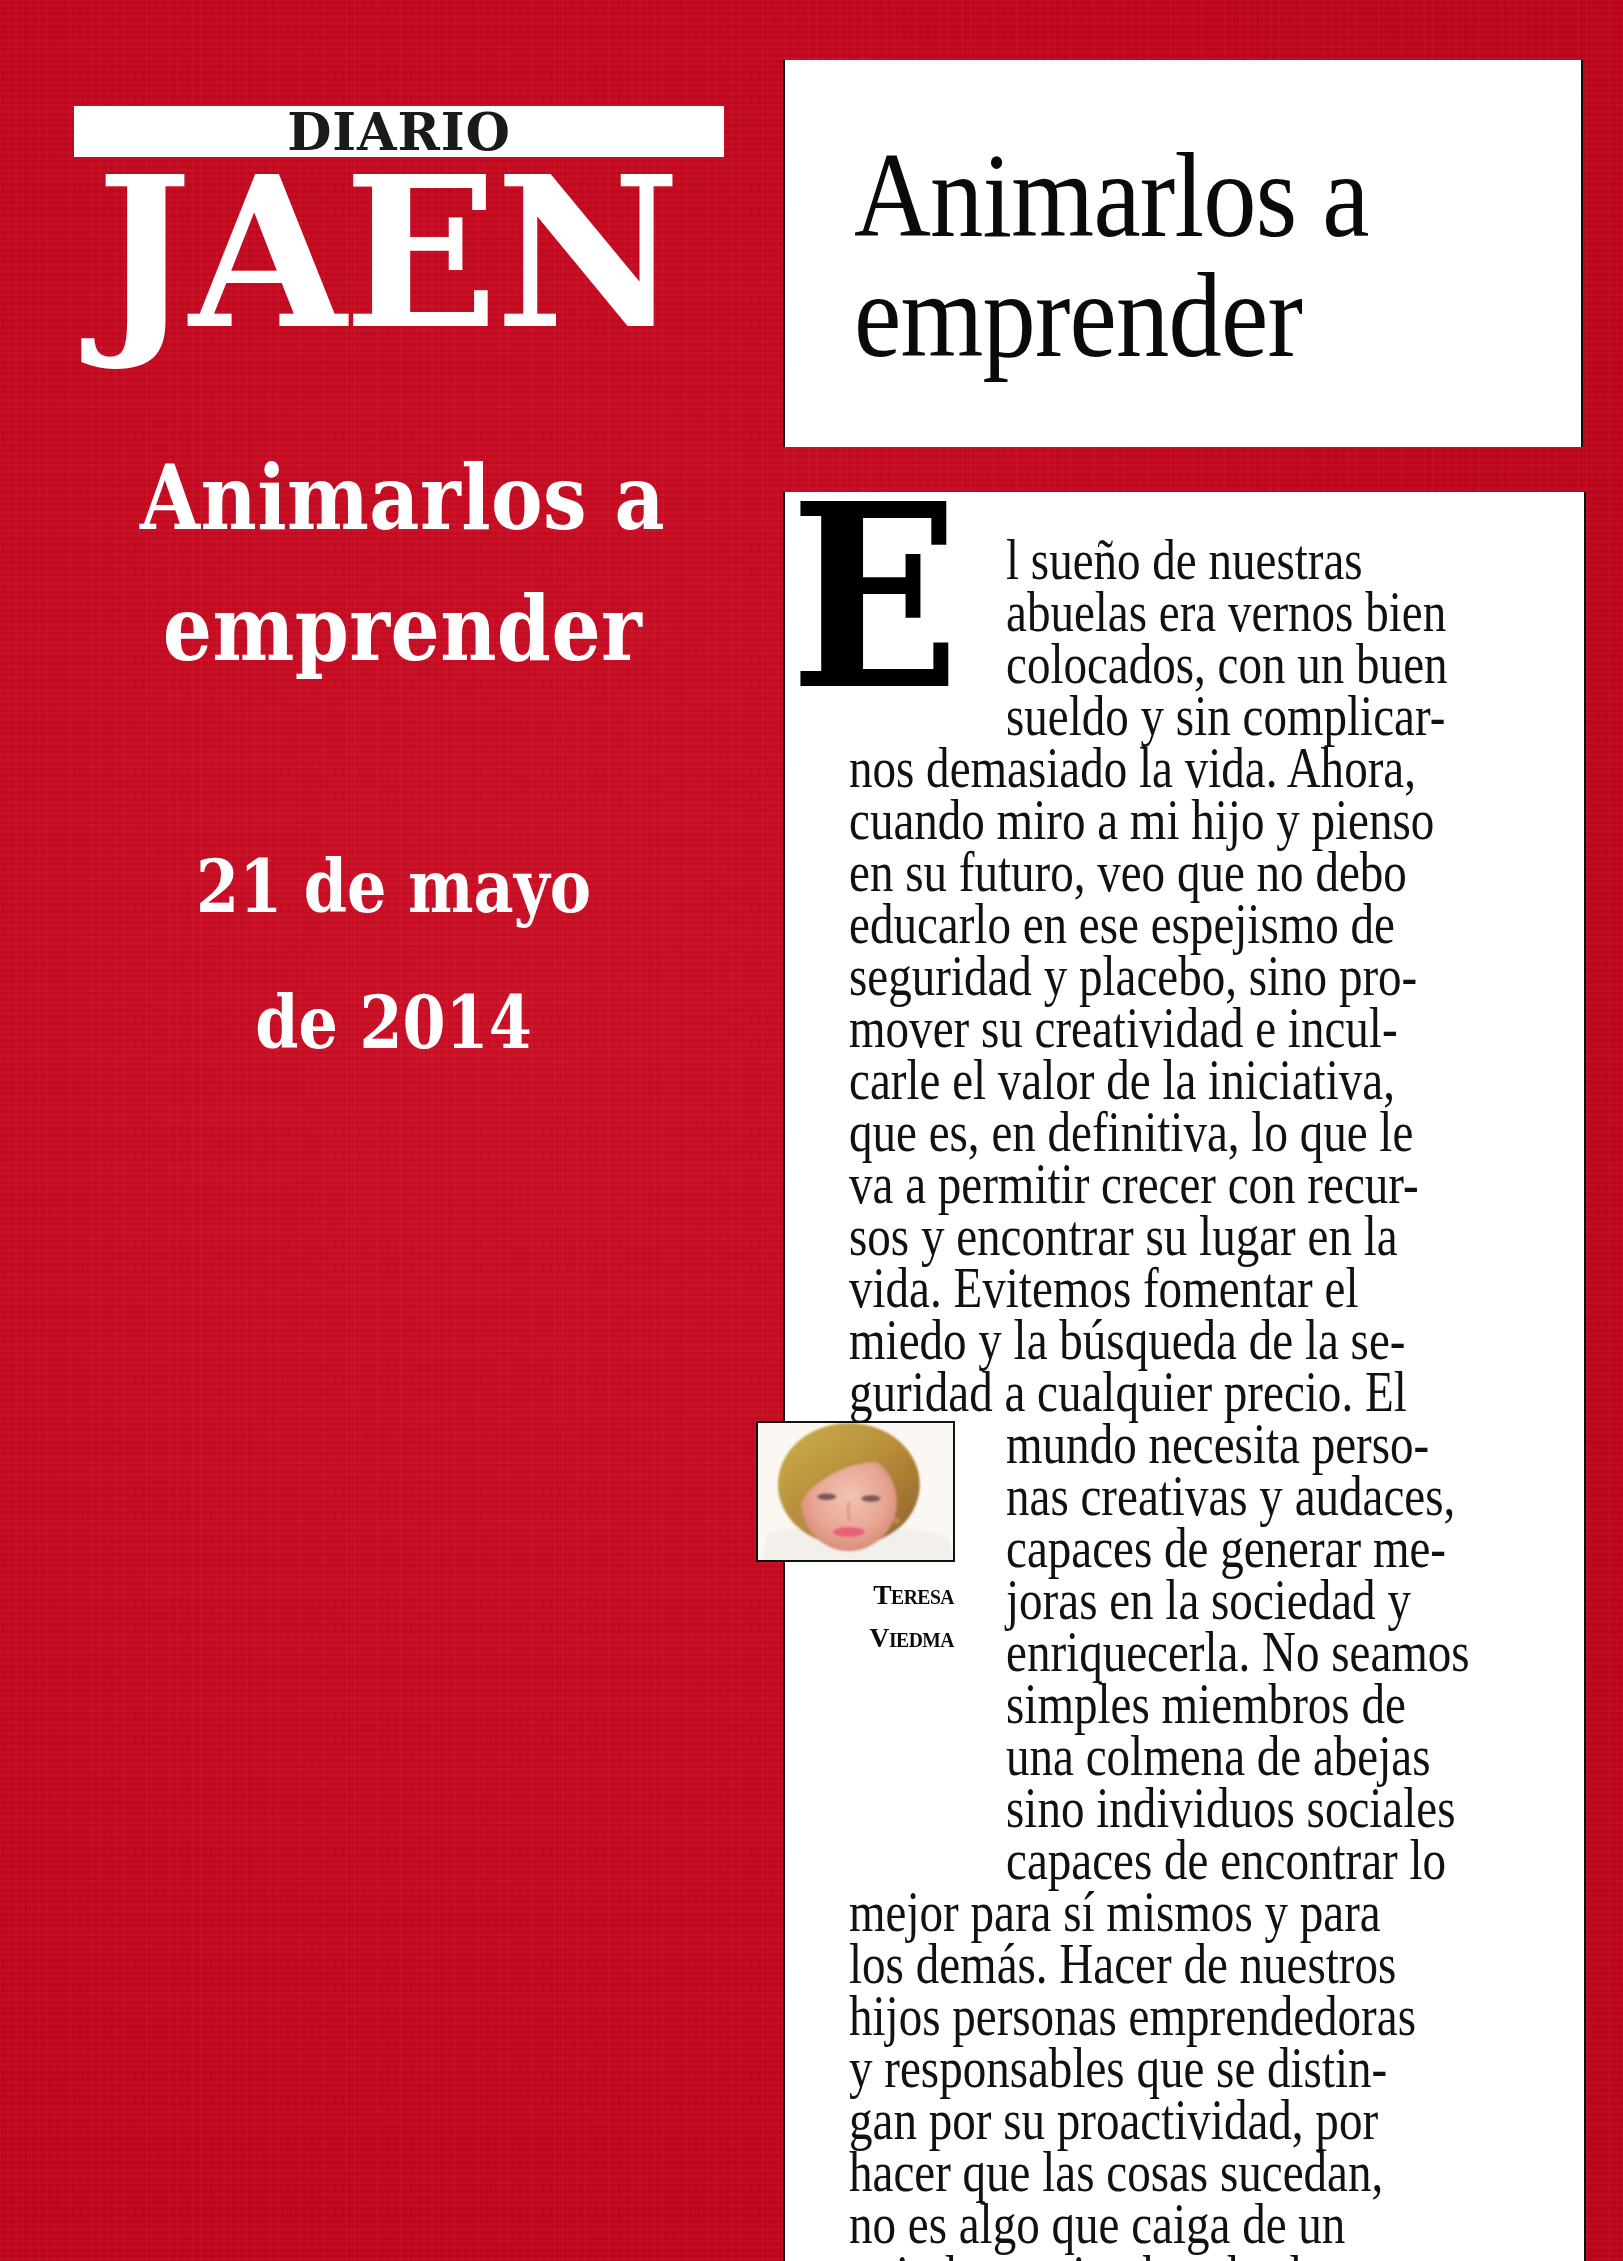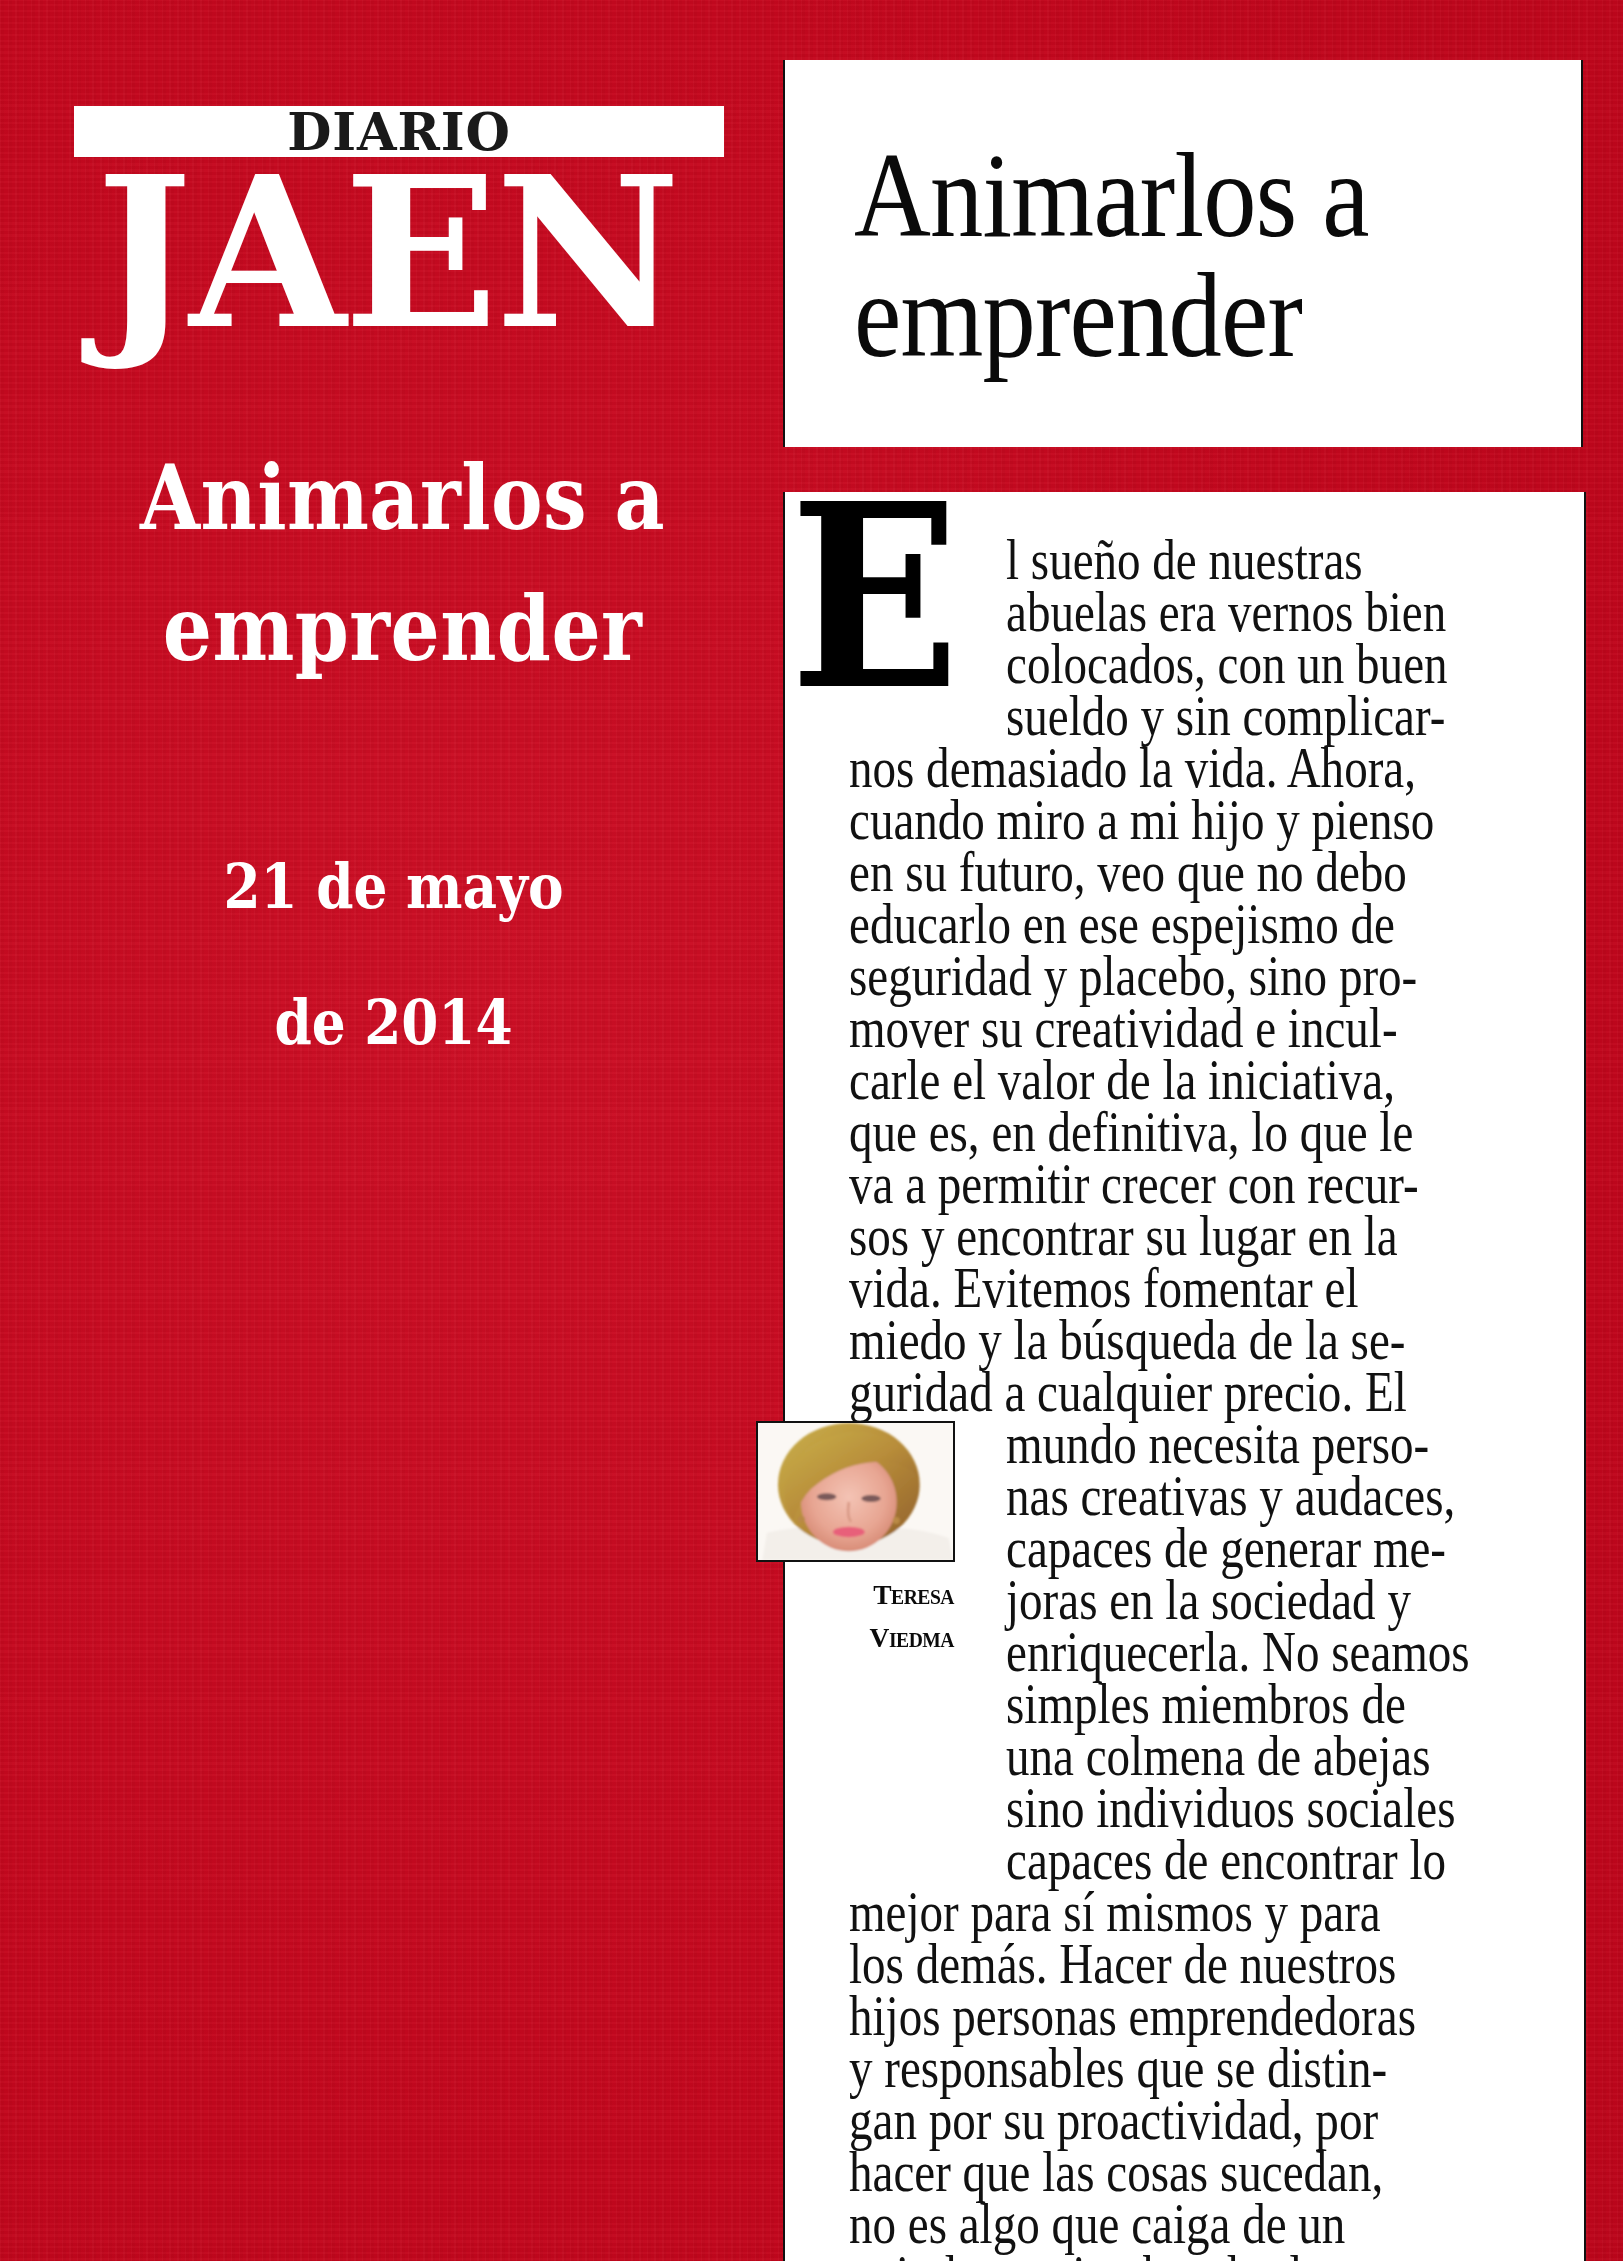--- a/index.html
+++ b/index.html
@@ -78,21 +78,21 @@
   }
   .left-date {
     position: absolute;
     left: 59px;
     top: 819px;
     width: 669px;
     text-align: center;
     color: #ffffff;
     font-family: "DejaVu Serif", "Liberation Serif", serif;
     font-weight: bold;
-    font-size: 62px;
+    font-size: 72px;
     line-height: 136px;
   }
   .left-date .line {
     display: block;
     transform: scaleX(0.86);
   }
 
   
   .headline-box {
     position: absolute;

